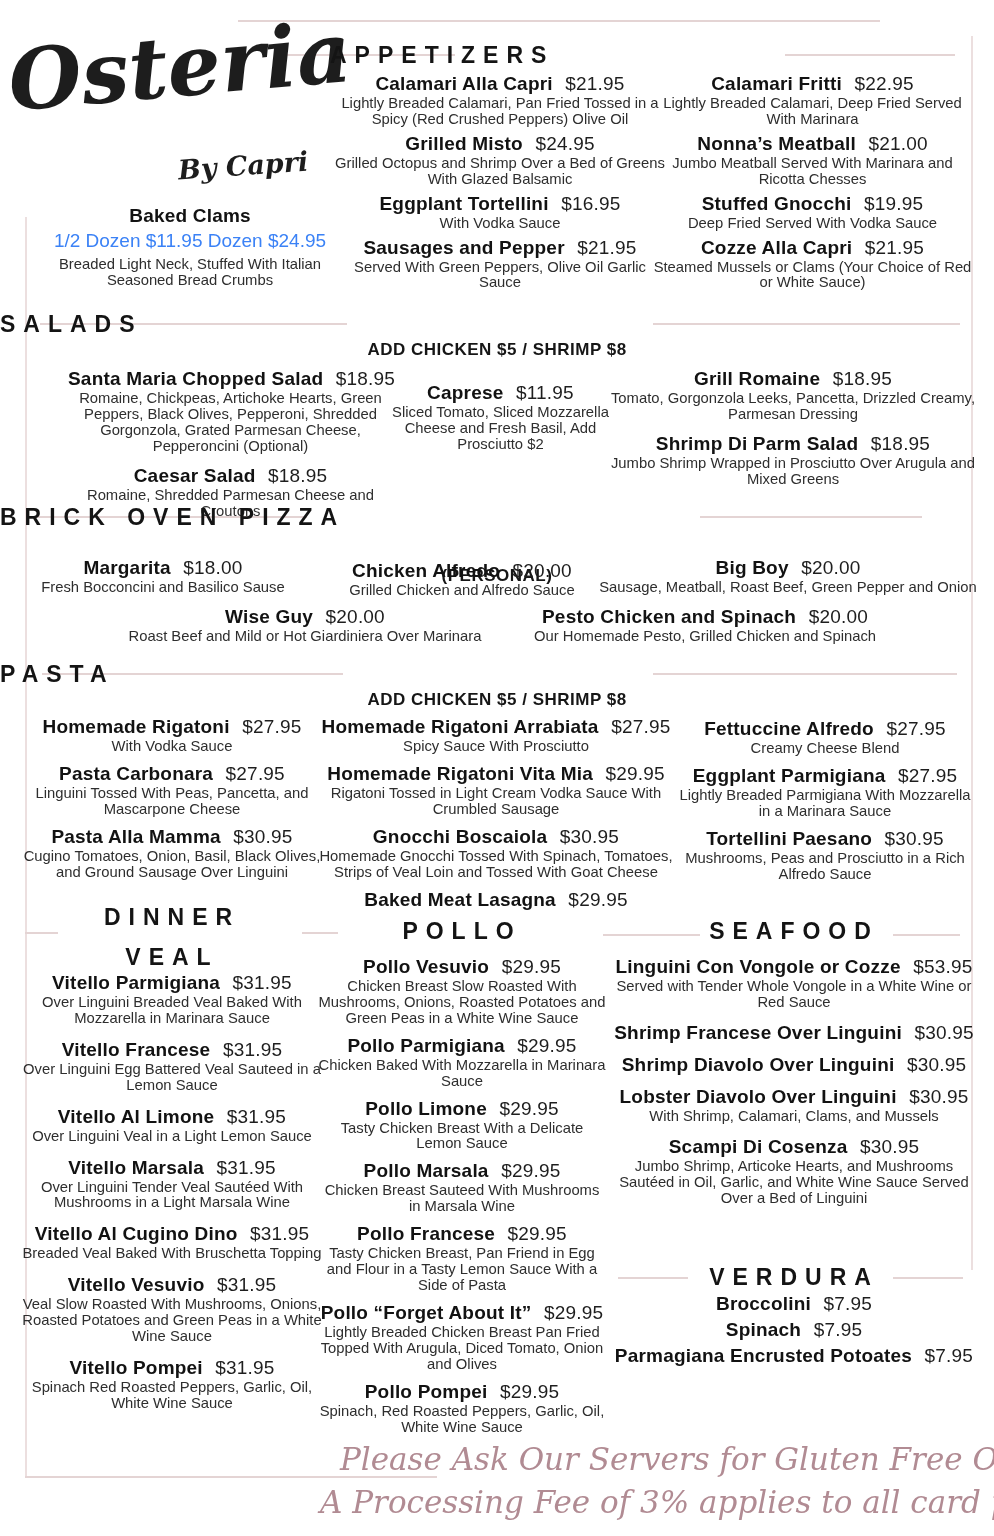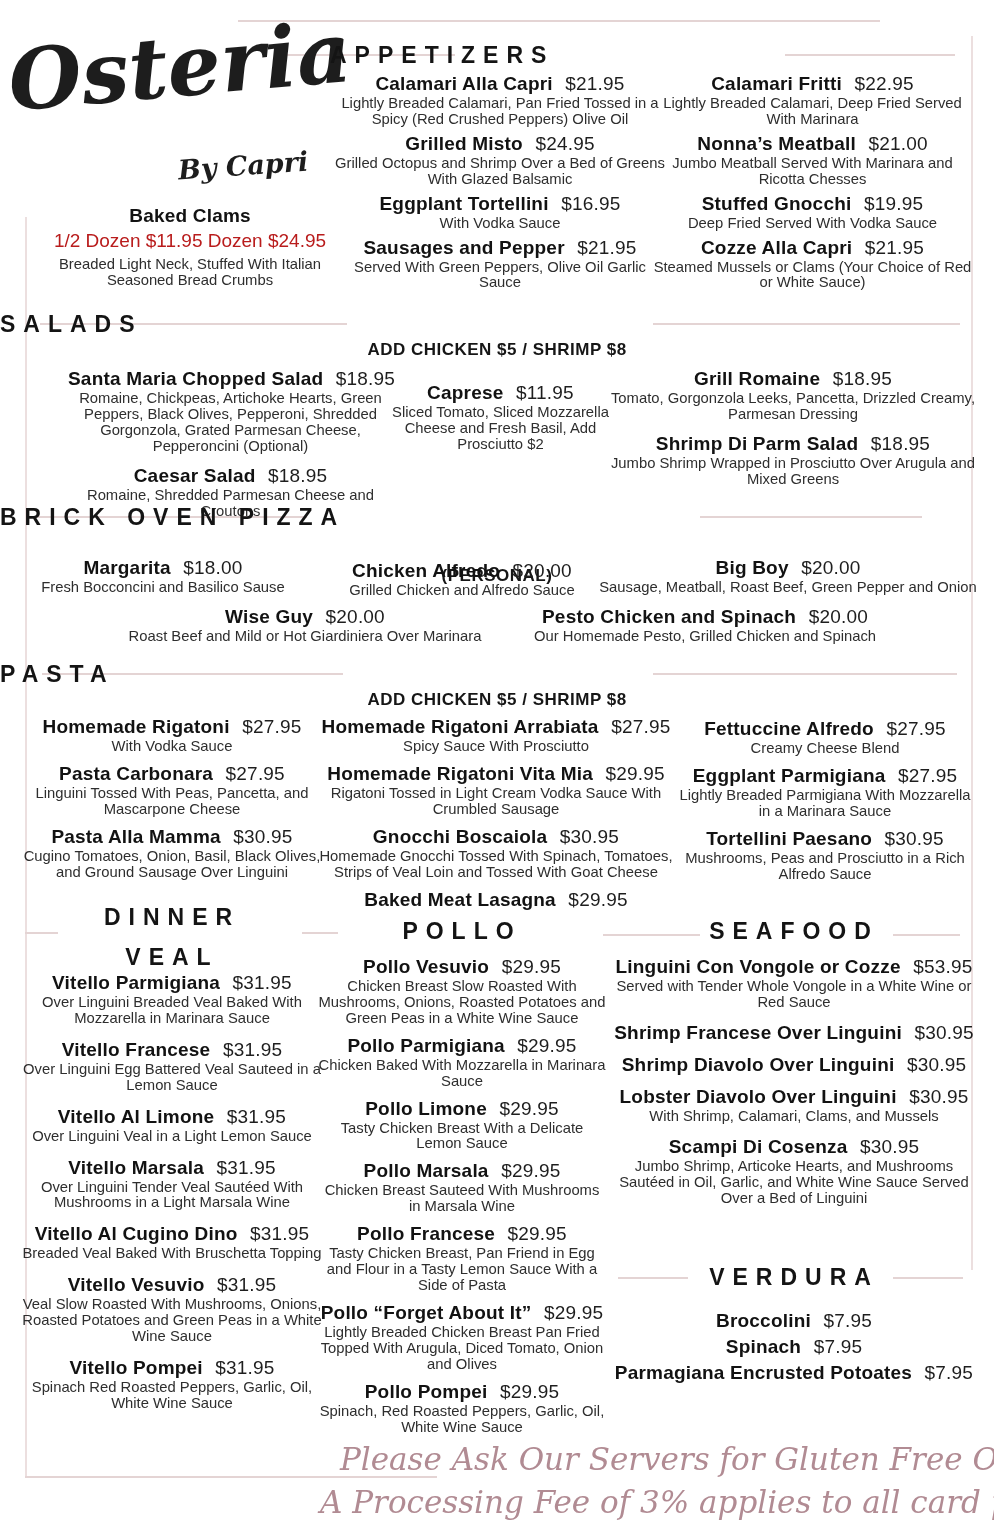--- a/index.html
+++ b/index.html
@@ -42,21 +42,21 @@
 
   .item-head {
     font-size: 19px; font-weight: 700; color: #121212;
     line-height: 21px; white-space: nowrap; letter-spacing: 0.2px;
   }
   .item-head .price { font-weight: 400; margin-left: 7px; letter-spacing: 0.2px; color: #1e1e1e; }
   .item-desc {
     font-size: 14.8px; line-height: 15.9px; color: #2e2e2e; margin-top: 2px;
   }
   .feature-price {
-    font-size: 19px; font-weight: 400; color: #b91c1c;
+    font-size: 19px; font-weight: 400; color: #3b82f6;
     line-height: 23px; margin: 3px 0 5px; white-space: nowrap;
   }
 
   .logo-script {
     position: absolute; left: 8px; top: 26px; width: 315px;
     font-family: "DejaVu Serif", serif; font-style: italic; font-weight: 700;
     font-size: 84px; color: #1d1d1d; text-align: center;
     transform: rotate(-5deg); line-height: 1;
   }
   .logo-tagline {
@@ -540,21 +540,21 @@
         <div class="item-head">
           <span class="item-name">Scampi Di Cosenza</span>
           <span class="price">$30.95</span>
         </div>
         <div class="item-desc">Jumbo Shrimp, Articoke Hearts, and Mushrooms Sautéed in Oil, Garlic, and White Wine Sauce Served Over a Bed of Linguini</div>
       </div>
     </div>
 </div>
 
 <div class="col gap5" style="left:608px; top:1262px; width:372px;">
-  <div class="inline-title" style="margin-bottom:18px;text-align:center;">VERDURA</div>
+  <div class="inline-title" style="margin-bottom:1px;text-align:center;">VERDURA</div>
   <div>
 
       <div class="menu-item">
         <div class="item-head">
           <span class="item-name">Broccolini</span>
           <span class="price">$7.95</span>
         </div>
 
       </div>
 

